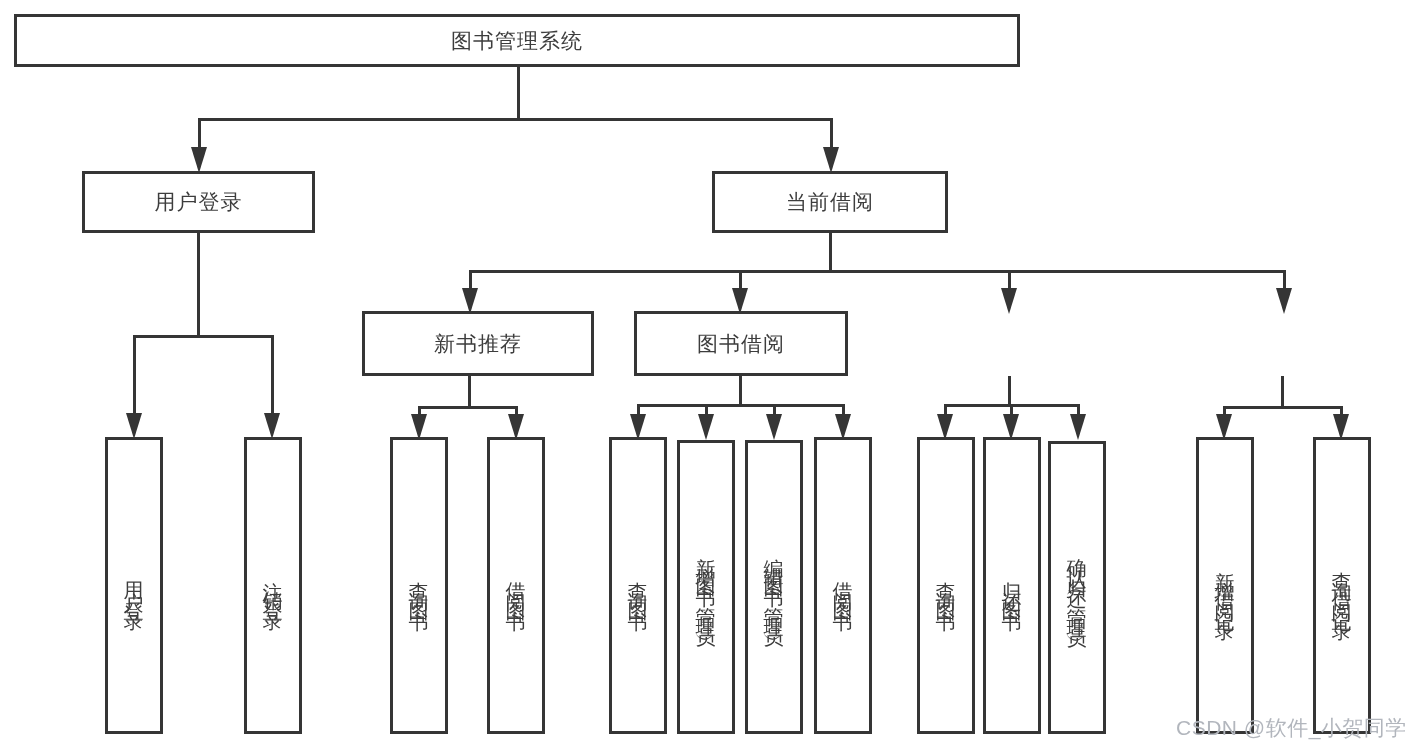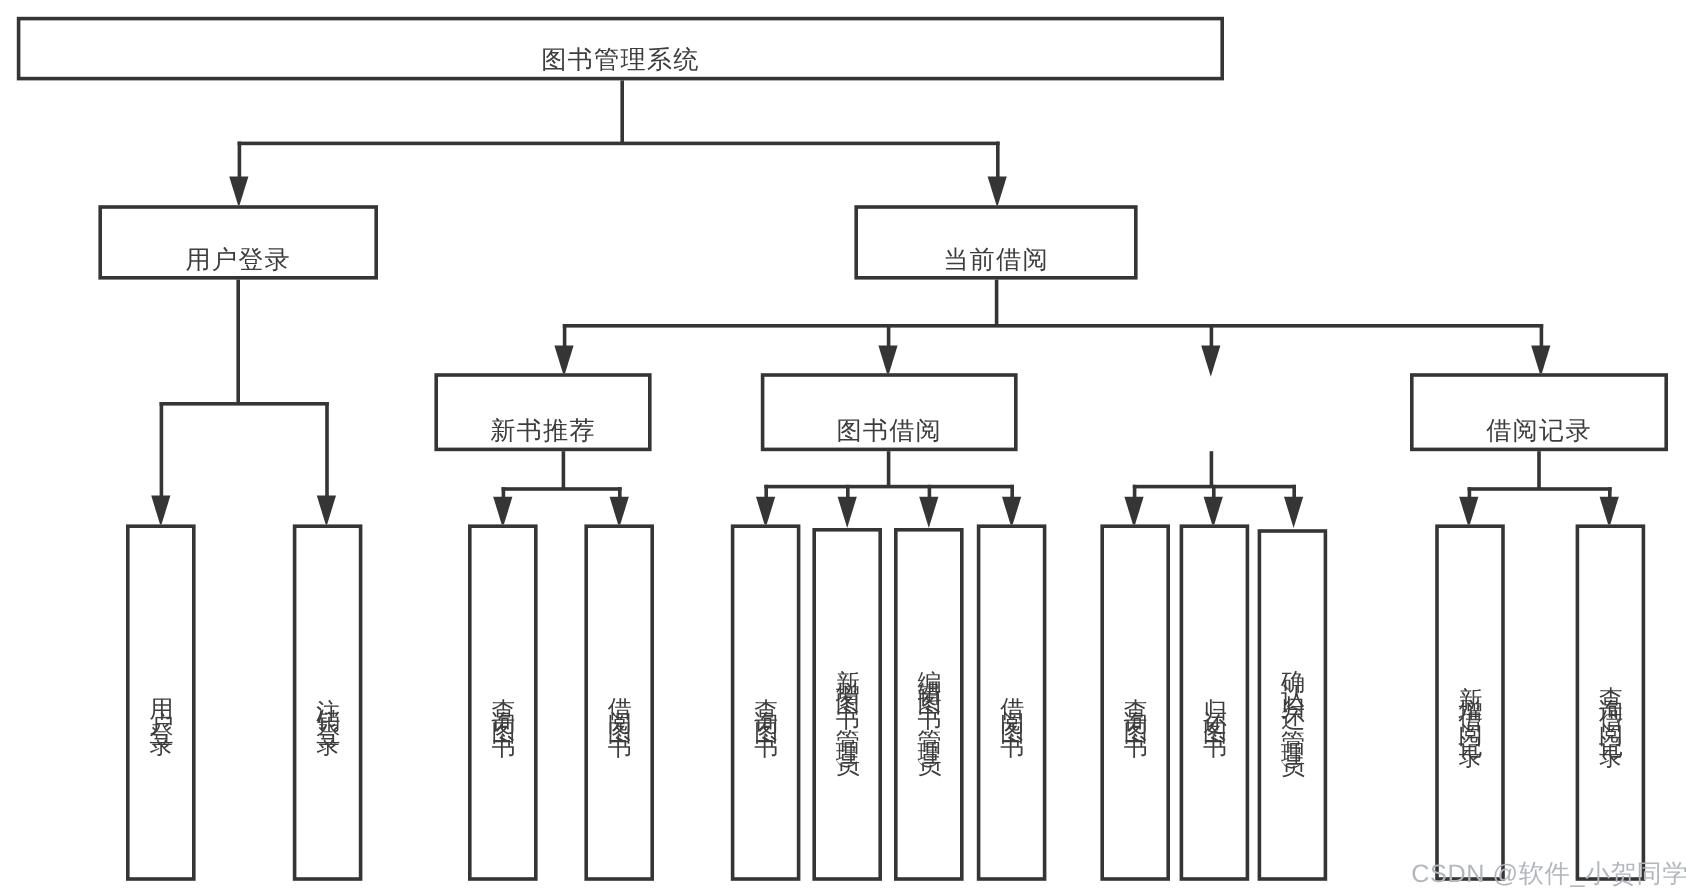--- a/index.html
+++ b/index.html
@@ -14,21 +14,21 @@
   .node {
     position: absolute;
     box-sizing: border-box;
     border: 3px solid #353535;
     background: #ffffff;
     display: flex;
     align-items: center;
     justify-content: center;
     color: #3d3d3d;
   }
-  .node-h { font-size: 21px; letter-spacing: 1px; white-space: nowrap; align-items: flex-end; }
+  .node-h { font-size: 21px; letter-spacing: 1px; white-space: nowrap; }
   .node-v { width: 58px; top: 437px; height: 297px; }
   .node-v .vtext {
     writing-mode: vertical-rl;
     text-orientation: mixed;
     font-size: 20px;
     letter-spacing: 10px;
     line-height: 1;
     white-space: nowrap;
   }
   .line { position: absolute; background: #353535; }
@@ -84,28 +84,25 @@
   <div class="line" style="left:469px; top:270px; width:817px; height:3px;"></div>
   <div class="line" style="left:469px; top:270px; width:3px; height:20px;"></div>
   <div class="arrow" style="left:462px; top:288px;"></div>
   <div class="line" style="left:739px; top:270px; width:3px; height:20px;"></div>
   <div class="arrow" style="left:732px; top:288px;"></div>
   <div class="line" style="left:1008px; top:270px; width:3px; height:20px;"></div>
   <div class="arrow" style="left:1001px; top:288px;"></div>
   <div class="line" style="left:1283px; top:270px; width:3px; height:20px;"></div>
   <div class="arrow" style="left:1276px; top:288px;"></div>
 
-  <div class="node node-h" style="left:362px; top:311px; width:181px; height:65px;">
+  <div class="node node-h" style="left:362px; top:311px; width:232px; height:65px;">
     <span>新书推荐</span>
   </div>
   <div class="node node-h" style="left:634px; top:311px; width:214px; height:65px;">
     <span>图书借阅</span>
-  </div>
-  <div class="node node-h" style="left:1175px; top:311px; width:215px; height:65px;">
-    <span>借阅记录</span>
   </div>
 
   <div class="line" style="left:468px; top:376px; width:3px; height:32px;"></div>
   <div class="line" style="left:418px; top:406px; width:100px; height:3px;"></div>
   <div class="line" style="left:418px; top:406px; width:3px; height:10px;"></div>
   <div class="arrow" style="left:411px; top:414px;"></div>
   <div class="line" style="left:515px; top:406px; width:3px; height:10px;"></div>
   <div class="arrow" style="left:508px; top:414px;"></div>
 
   <div class="line" style="left:739px; top:376px; width:3px; height:30px;"></div>

